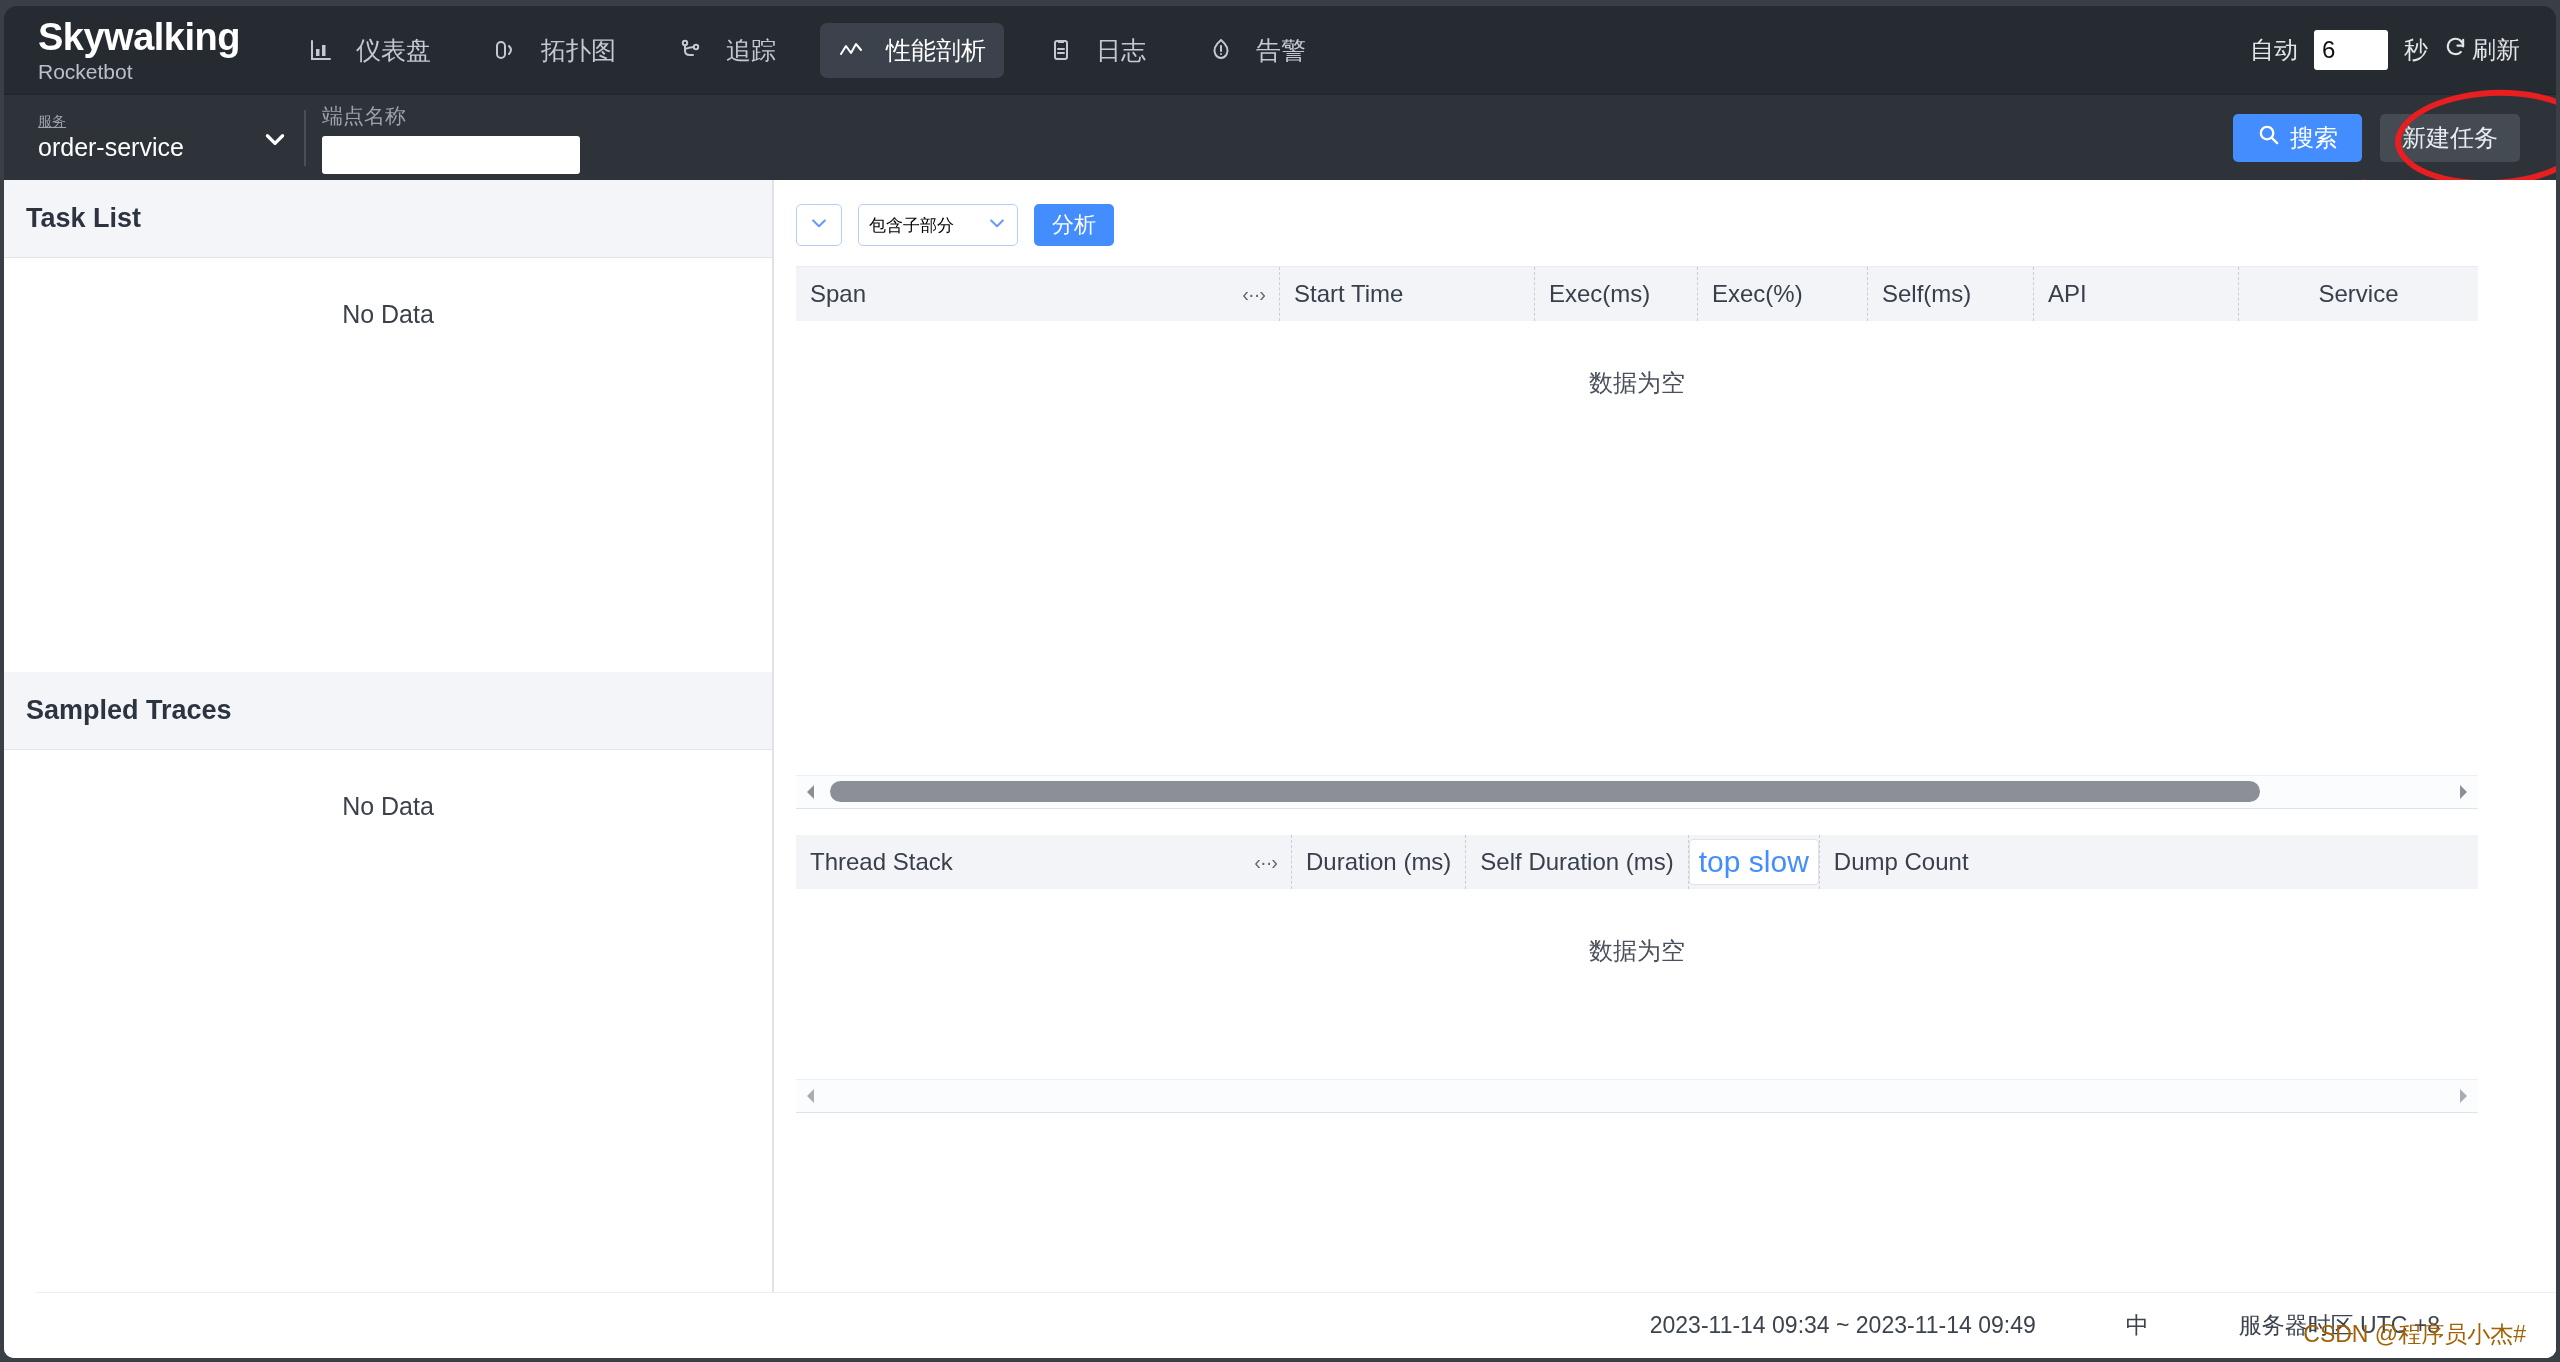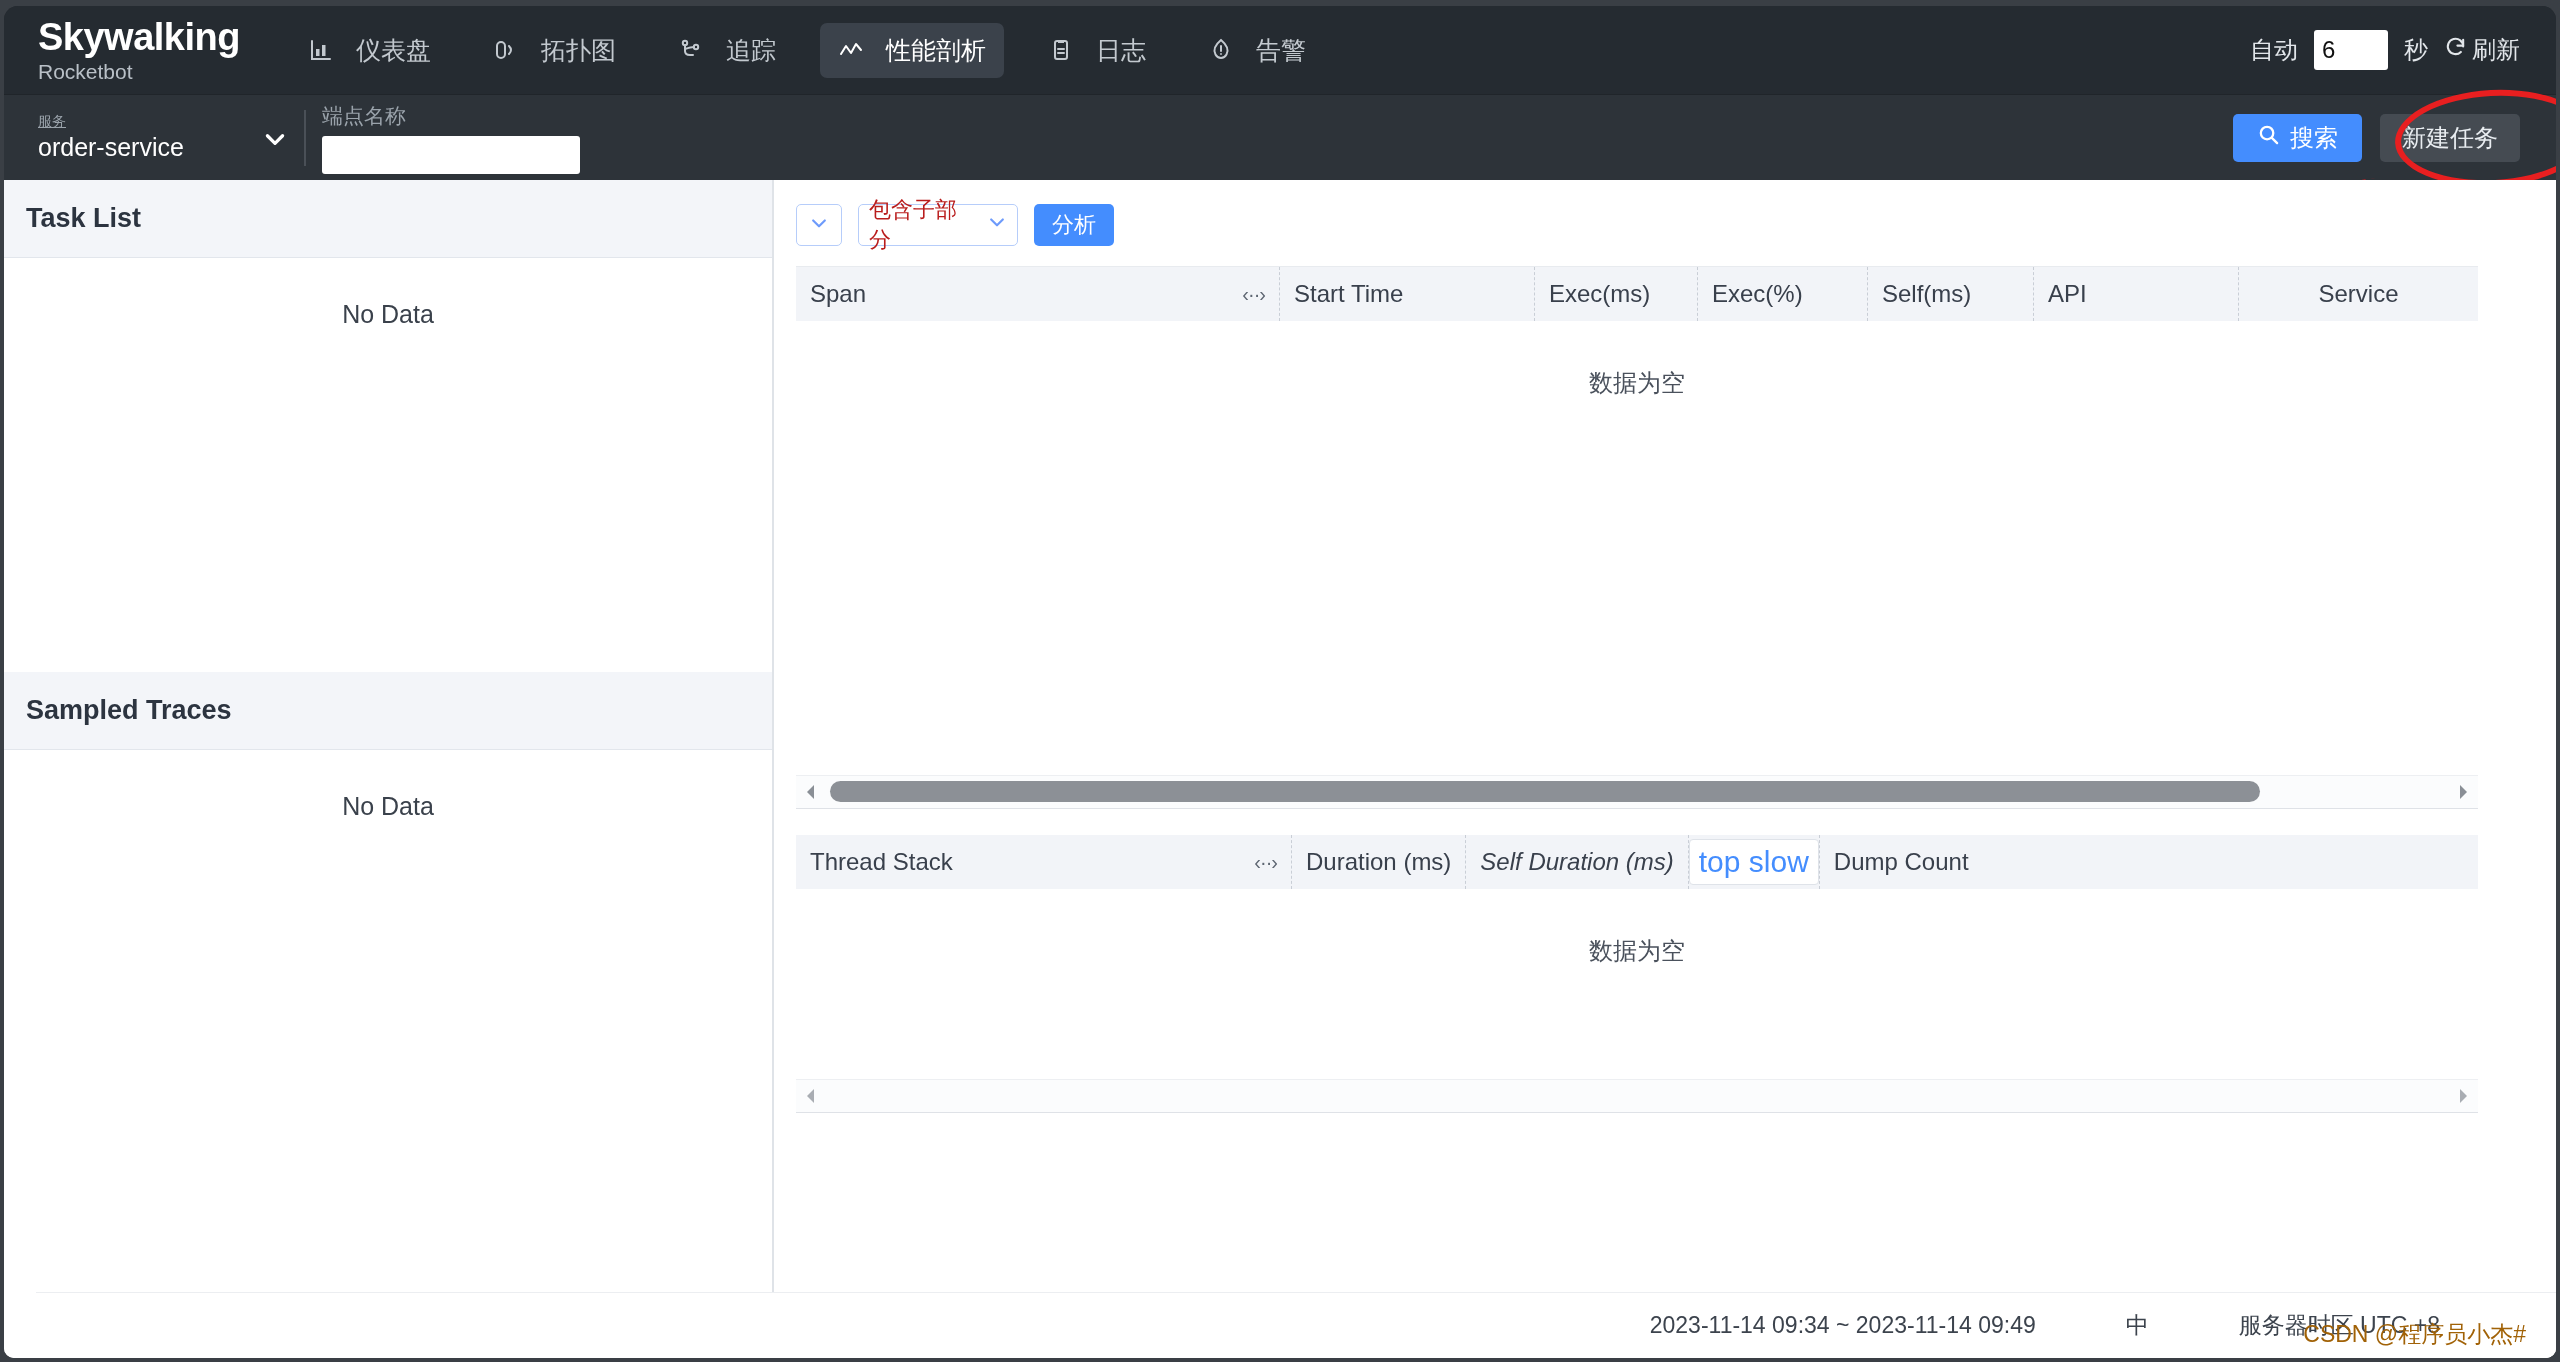--- a/index.html
+++ b/index.html
@@ -192,21 +192,21 @@
     background: #fff;
     display: flex; align-items: center; justify-content: center;
     color: #6e9bfb; font-size: 20px; cursor: pointer;
   }
   .wide-select {
     width: 160px; height: 42px;
     border: 1px solid #b6cdfa; border-radius: 5px;
     background: #fff;
     display: flex; align-items: center; justify-content: space-between;
     padding: 0 10px;
-    color: #b91c1c; font-size: 22px; cursor: pointer; gap: 20px;
+    color: #000000; font-size: 17px; cursor: pointer; gap: 20px;
   }
   .btn-analyze {
     background: #448dfe; color: #fff;
     border: none; border-radius: 5px;
     height: 42px; padding: 0 18px;
     font-size: 22px; cursor: pointer;
     font-family: "Liberation Sans", sans-serif;
   }
 
   
@@ -262,21 +262,21 @@
   .sb-thumb {
     position: absolute; top: 6px; left: 4px;
     height: 21px; width: 1430px;
     background: #8c9096; border-radius: 11px; cursor: pointer;
   }
 
   
   .ts-wrap { margin: 26px 78px 0 22px; }
   .th.ts-name { flex: 0 0 496px; justify-content: space-between; }
   .th.ts-dur { flex: 0 0 168px; }
-  .th.ts-selfdur { flex: 0 0 183px; font-style: italic; }
+  .th.ts-selfdur { flex: 0 0 183px; }
   .th.ts-topslow { flex: 0 0 96px; justify-content: center; padding: 0; }
   .th.ts-dump { flex: 1; }
   .topslow-btn {
     border: 1px solid #dfe3e9; border-radius: 4px;
     background: #fff; color: #448dfe;
     font-size: 30px; padding: 5px 9px; cursor: pointer;
     font-family: "Liberation Sans", sans-serif;
   }
 
   

